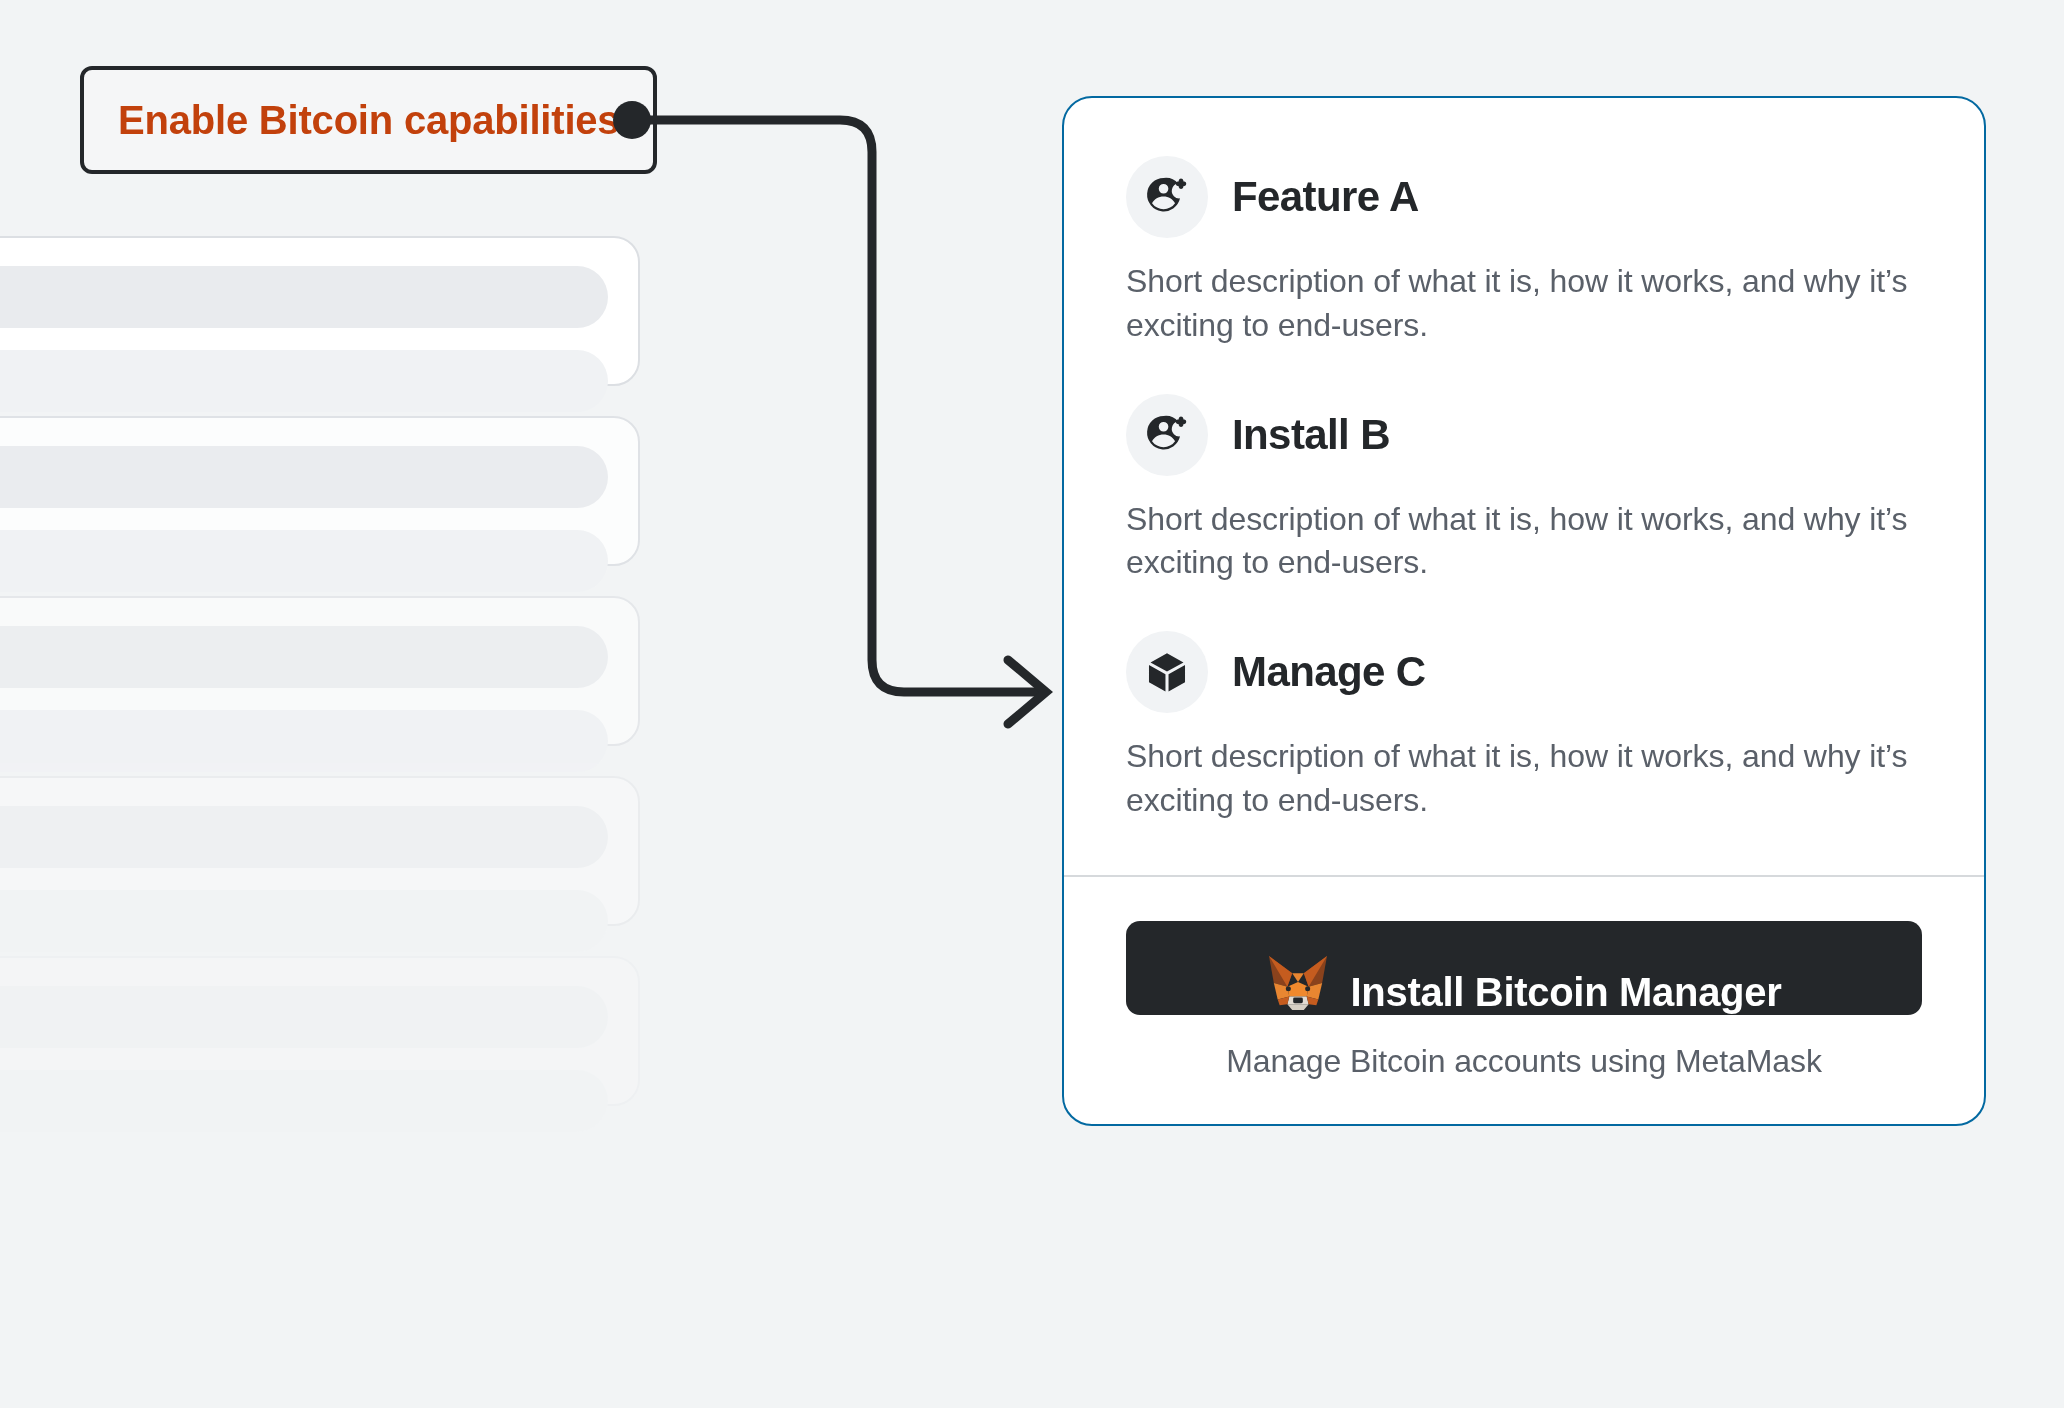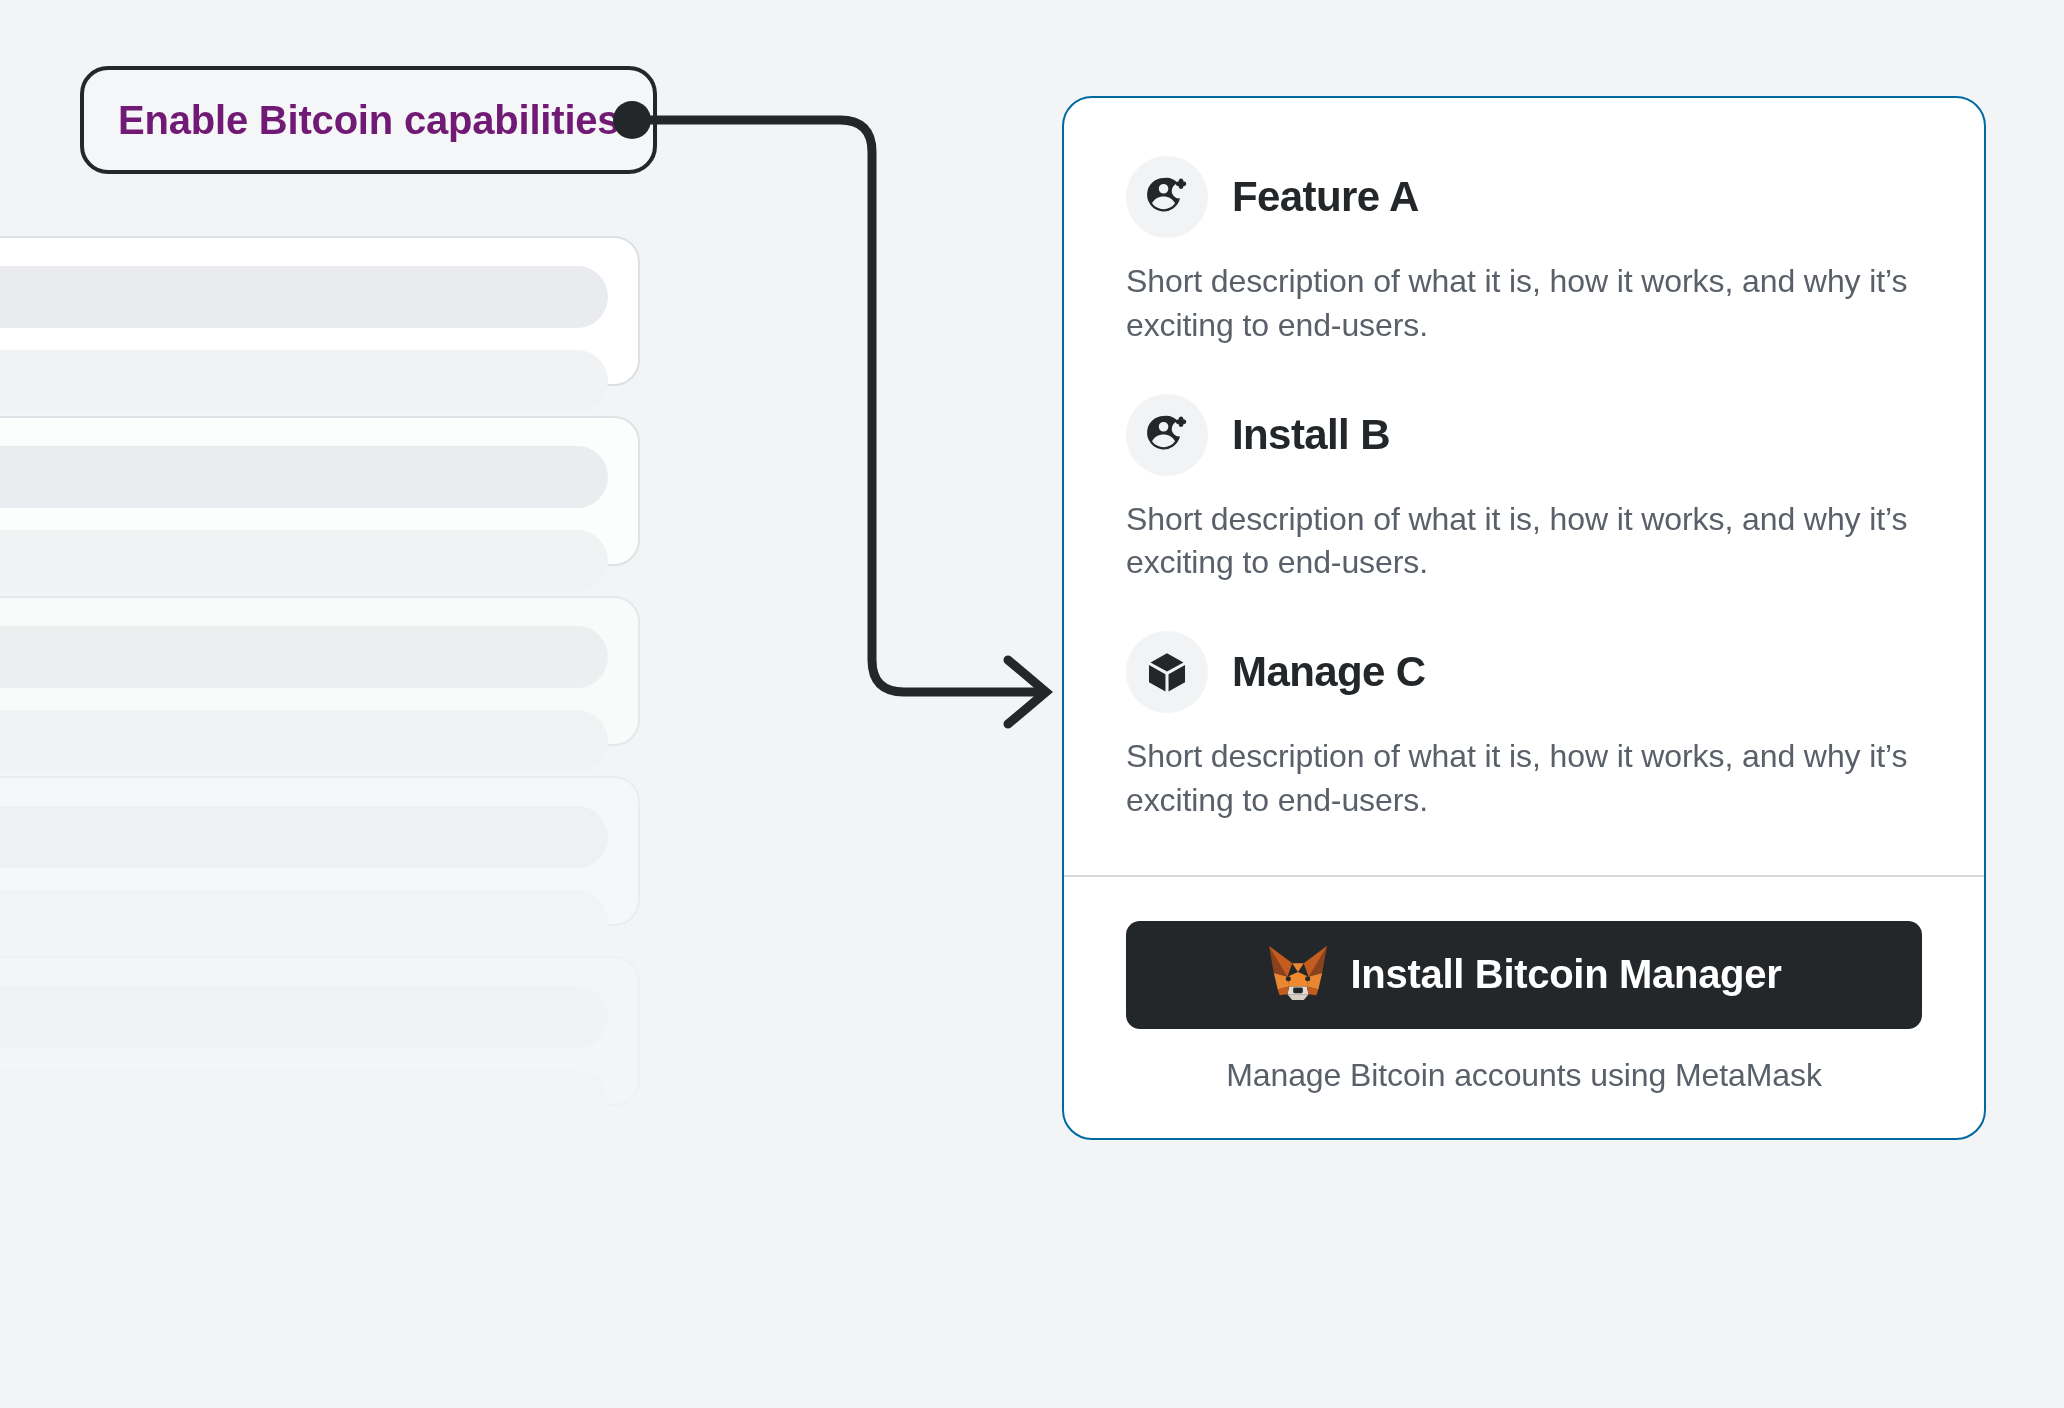--- a/index.html
+++ b/index.html
@@ -57,24 +57,24 @@
     position: absolute;
     left: 80px;
     top: 66px;
     height: 108px;
     box-sizing: border-box;
     display: flex;
     align-items: center;
     padding: 0 34px;
     background: #f5f6f7;
     border: 4px solid #24272a;
-    border-radius: 28px;
+    border-radius: 12px;
     font-size: 40px;
     font-weight: 600;
-    color: #701a75;
+    color: #c2410c;
     letter-spacing: -0.2px;
     white-space: nowrap;
   }
 
   
   #connector {
     position: absolute;
     left: 0;
     top: 0;
     width: 2064px;
@@ -135,25 +135,25 @@
     background: #d6d9dc;
     width: 100%;
   }
 
   #panel-footer {
     padding: 44px 62px 44px 62px;
     text-align: center;
   }
   #install-button {
     display: flex;
-    align-items: center;
+    align-items: flex-end;
     justify-content: center;
     gap: 22px;
     width: 100%;
-    height: 108px;
+    height: 94px;
     box-sizing: border-box;
     background: #24272a;
     border: none;
     border-radius: 14px;
     cursor: pointer;
     padding: 0;
   }
   #install-button-label {
     font-family: "Liberation Sans", sans-serif;
     font-size: 40px;

